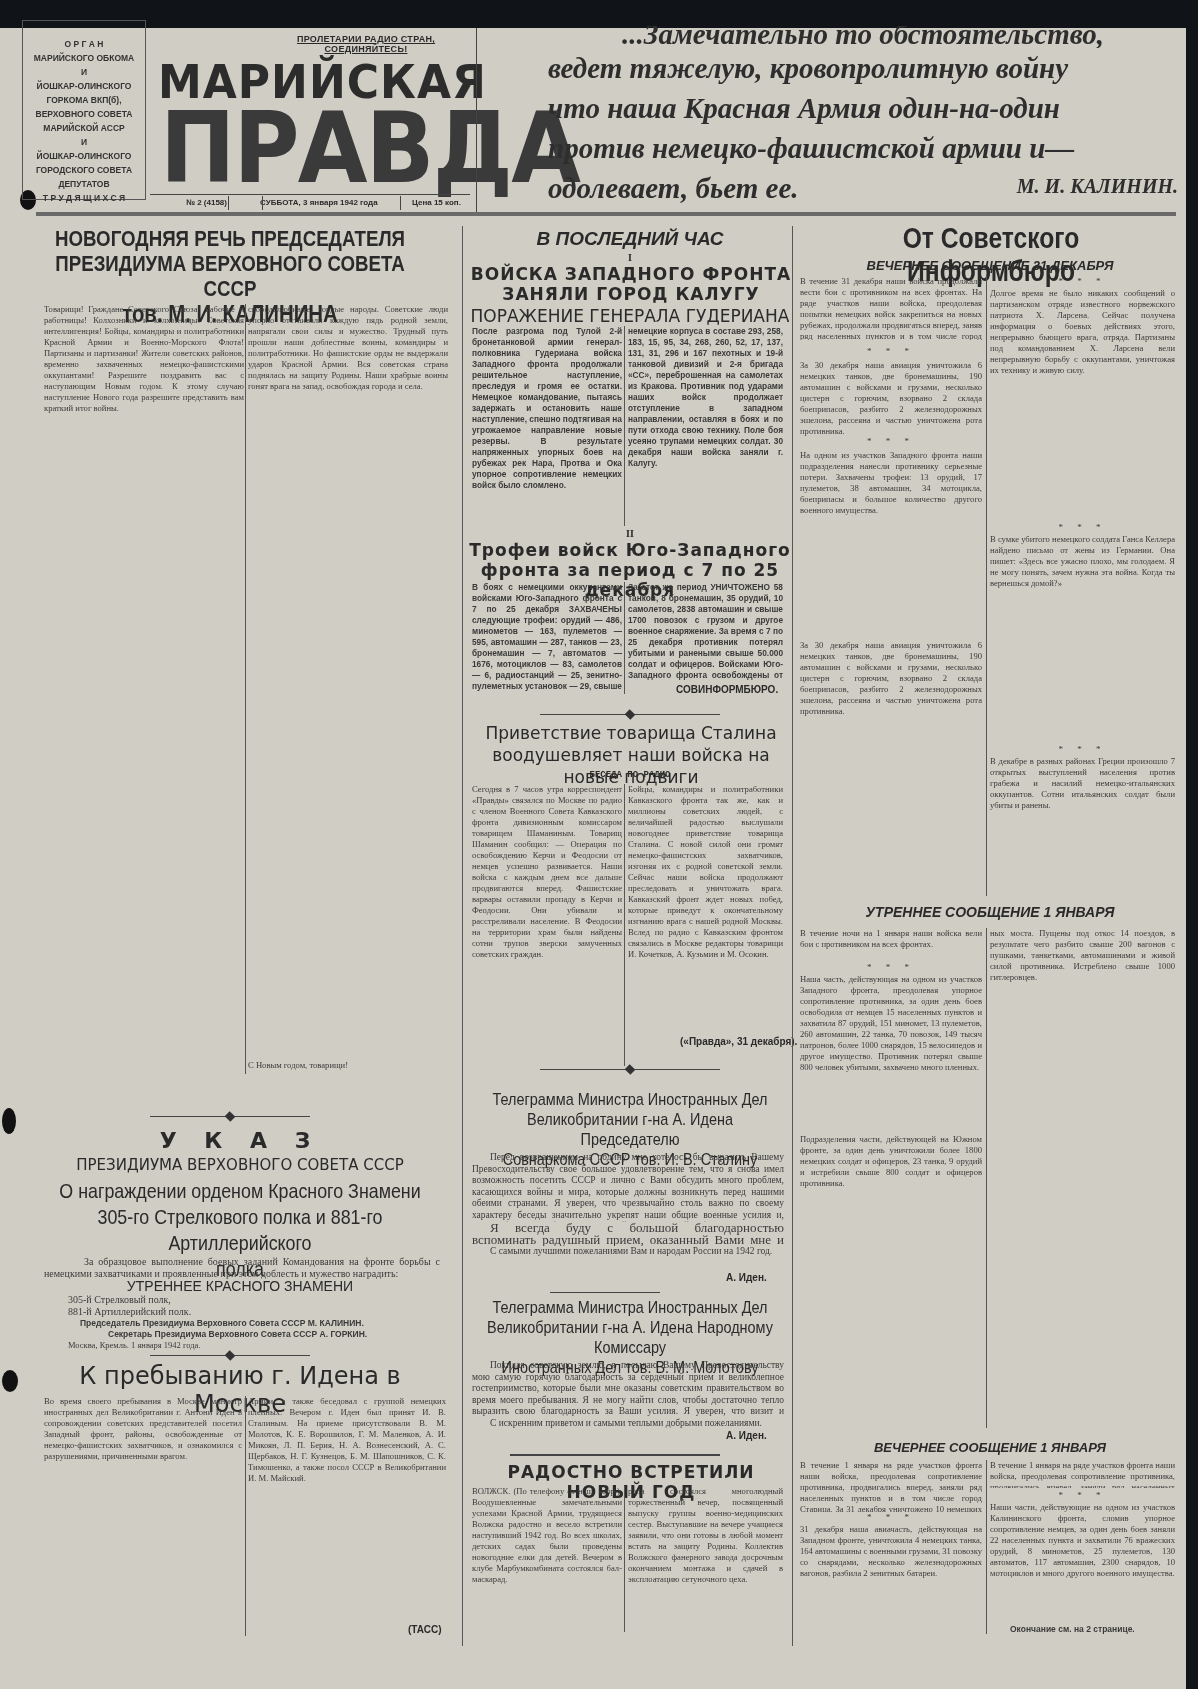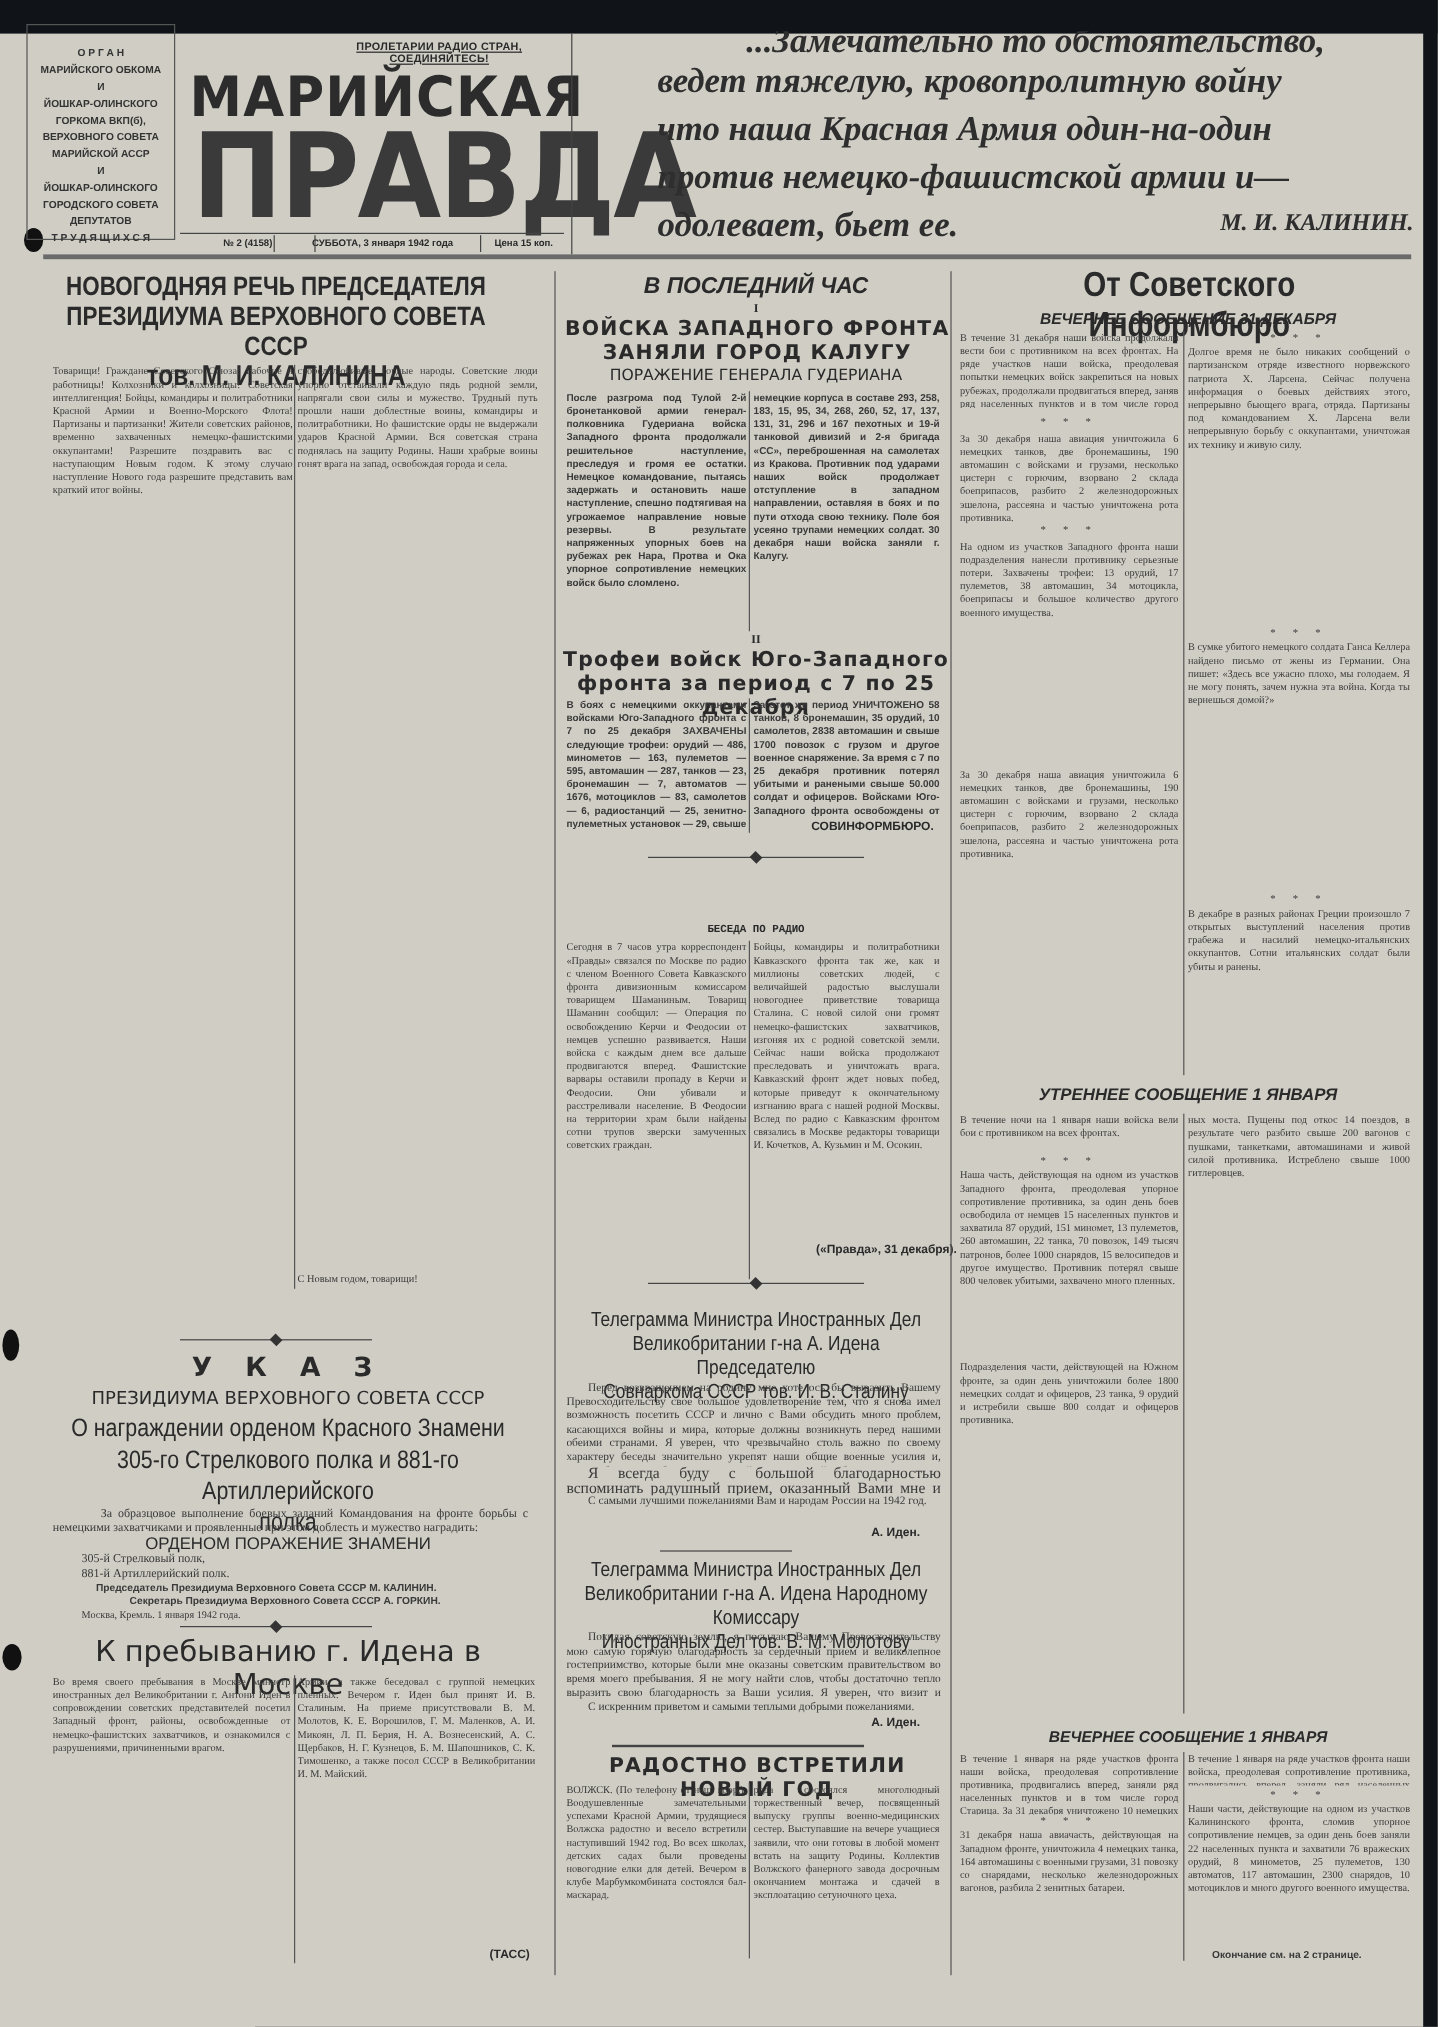--- a/index.html
+++ b/index.html
@@ -128,21 +128,21 @@
     </div>
 
   <div class="h h-block" style="left:40px;top:1128px;width:400px;font-size:22px;letter-spacing:10px">У К А З</div>
   <div class="h h-light" style="left:40px;top:1156px;width:400px;font-size:15px">ПРЕЗИДИУМА ВЕРХОВНОГО СОВЕТА СССР</div>
   <div class="h h-cond" style="left:20px;top:1178px;width:440px;font-size:21px;line-height:26px;font-weight:normal">
     <div>О награждении орденом Красного Знамени</div>
     <div>305-го Стрелкового полка и 881-го Артиллерийского</div>
     <div>полка</div>
   </div>
   <div class="col" style="left:44px;top:1256px;width:396px;height:36px;font-size:10px;line-height:12px;text-indent:40px">За образцовое выполнение боевых заданий Командования на фронте борьбы с немецкими захватчиками и проявленные при этом доблесть и мужество наградить:</div>
-  <div class="h" style="left:40px;top:1278px;width:400px;font-family:'Liberation Sans',sans-serif;font-size:14px">ОРДЕНОМ ПОРАЖЕНИЕ ЗНАМЕНИ</div>
+  <div class="h" style="left:40px;top:1278px;width:400px;font-family:'Liberation Sans',sans-serif;font-size:14px">УТРЕННЕЕ КРАСНОГО ЗНАМЕНИ</div>
   <div class="col" style="left:68px;top:1294px;width:300px;height:12px;font-size:10px">305-й Стрелковый полк,</div>
   <div class="col" style="left:68px;top:1306px;width:300px;height:12px;font-size:10px">881-й Артиллерийский полк.</div>
   <div class="col small-bold" style="left:80px;top:1318px;width:320px;height:12px;font-size:8.5px">Председатель Президиума Верховного Совета СССР М. КАЛИНИН.</div>
   <div class="col small-bold" style="left:108px;top:1329px;width:300px;height:12px;font-size:8.5px">Секретарь Президиума Верховного Совета СССР А. ГОРКИН.</div>
   <div class="col" style="left:68px;top:1340px;width:300px;height:12px;font-size:8.5px">Москва, Кремль. 1 января 1942 года.</div>
 
   <div class="divider" style="left:150px;top:1355px;width:160px">
       <span class="dot"></span>
     </div>
 
@@ -153,39 +153,43 @@
   <div class="sep-v" style="left:245px;top:1396px;height:240px"></div>
 
   <div class="sep-v" style="left:462px;top:226px;height:1420px"></div>
 
   <div class="h h-italic" style="left:470px;top:228px;width:320px;font-size:19px;">В ПОСЛЕДНИЙ ЧАС</div>
   <div class="h" style="left:470px;top:252px;width:320px;font-size:10px;font-weight:bold">I</div>
   <div class="h h-block" style="left:466px;top:264px;width:330px;font-size:17px;line-height:20px">
     <div>ВОЙСКА ЗАПАДНОГО ФРОНТА</div>
     <div>ЗАНЯЛИ ГОРОД КАЛУГУ</div>
   </div>
-  <div class="h h-light" style="left:470px;top:306px;width:320px;font-size:13px">ПОРАЖЕНИЕ ГЕНЕРАЛА ГУДЕРИАНА</div>
+  <div class="h h-light" style="left:470px;top:306px;width:320px;font-size:17px">ПОРАЖЕНИЕ ГЕНЕРАЛА ГУДЕРИАНА</div>
   <div class="col bold-col" style="left:472px;top:326px;width:150px;height:200px">После разгрома под Тулой 2-й бронетанковой армии генерал-полковника Гудериана войска Западного фронта продолжали решительное наступление, преследуя и громя ее остатки. Немецкое командование, пытаясь задержать и остановить наше наступление, спешно подтягивая на угрожаемое направление новые резервы. В результате напряженных упорных боев на рубежах рек Нара, Протва и Ока упорное сопротивление немецких войск было сломлено.</div>
   <div class="col bold-col" style="left:628px;top:326px;width:155px;height:200px">немецкие корпуса в составе 293, 258, 183, 15, 95, 34, 268, 260, 52, 17, 137, 131, 31, 296 и 167 пехотных и 19-й танковой дивизий и 2-я бригада «СС», переброшенная на самолетах из Кракова. Противник под ударами наших войск продолжает отступление в западном направлении, оставляя в боях и по пути отхода свою технику. Поле боя усеяно трупами немецких солдат. 30 декабря наши войска заняли г. Калугу.</div>
   <div class="sep-v" style="left:624px;top:326px;height:200px"></div>
 
   <div class="h" style="left:470px;top:528px;width:320px;font-size:10px;font-weight:bold">II</div>
   <div class="h h-block" style="left:460px;top:540px;width:340px;font-size:17px;line-height:20px">
     <div>Трофеи войск Юго-Западного</div>
     <div>фронта за период с 7 по 25 декабря</div>
   </div>
   <div class="col bold-col" style="left:472px;top:582px;width:150px;height:112px">В боях с немецкими оккупантами войсками Юго-Западного фронта с 7 по 25 декабря ЗАХВАЧЕНЫ следующие трофеи: орудий — 486, минометов — 163, пулеметов — 595, автомашин — 287, танков — 23, бронемашин — 7, автоматов — 1676, мотоциклов — 83, самолетов — 6, радиостанций — 25, зенитно-пулеметных установок — 29, свыше 6700 винтовочных патронов около 700 тысяч, кабеля телефонного — 173 километра и другое военное имущество.</div>
   <div class="col bold-col" style="left:628px;top:582px;width:155px;height:100px">За этот же период УНИЧТОЖЕНО 58 танков, 8 бронемашин, 35 орудий, 10 самолетов, 2838 автомашин и свыше 1700 повозок с грузом и другое военное снаряжение. За время с 7 по 25 декабря противник потерял убитыми и ранеными свыше 50.000 солдат и офицеров. Войсками Юго-Западного фронта освобождены от немецких оккупантов сотни населенных пунктов.</div>
   <div class="sign" style="left:676px;top:684px">СОВИНФОРМБЮРО.</div>
   <div class="sep-v" style="left:624px;top:582px;height:112px"></div>
 
   <div class="divider" style="left:540px;top:714px;width:180px">
       <span class="dot"></span>
     </div>
 
+  <div class="h h-light" style="left:466px;top:722px;width:330px;font-size:17px;line-height:22px">
+    <div>Приветствие товарища Сталина</div>
+    <div>воодушевляет наши войска на новые подвиги</div>
+  </div>
   <div class="h" style="left:470px;top:770px;width:320px;font-family:Liberation Mono, monospace;font-size:9px;font-weight:bold">БЕСЕДА ПО РАДИО</div>
   <div class="col" style="left:472px;top:784px;width:150px;height:282px">Сегодня в 7 часов утра корреспондент «Правды» связался по Москве по радио с членом Военного Совета Кавказского фронта дивизионным комиссаром товарищем Шаманиным. Товарищ Шаманин сообщил: — Операция по освобождению Керчи и Феодосии от немцев успешно развивается. Наши войска с каждым днем все дальше продвигаются вперед. Фашистские варвары оставили пропаду в Керчи и Феодосии. Они убивали и расстреливали население. В Феодосии на территории храм были найдены сотни трупов зверски замученных советских граждан.</div>
   <div class="col" style="left:628px;top:784px;width:155px;height:250px">Бойцы, командиры и политработники Кавказского фронта так же, как и миллионы советских людей, с величайшей радостью выслушали новогоднее приветствие товарища Сталина. С новой силой они громят немецко-фашистских захватчиков, изгоняя их с родной советской земли. Сейчас наши войска продолжают преследовать и уничтожать врага. Кавказский фронт ждет новых побед, которые приведут к окончательному изгнанию врага с нашей родной Москвы. Вслед по радио с Кавказским фронтом связались в Москве редакторы товарищи И. Кочетков, А. Кузьмин и М. Осокин.</div>
   <div class="sign" style="left:680px;top:1036px">(«Правда», 31 декабря).</div>
   <div class="sep-v" style="left:624px;top:784px;height:282px"></div>
 
   <div class="divider" style="left:540px;top:1069px;width:180px">
       <span class="dot"></span>
     </div>
 

